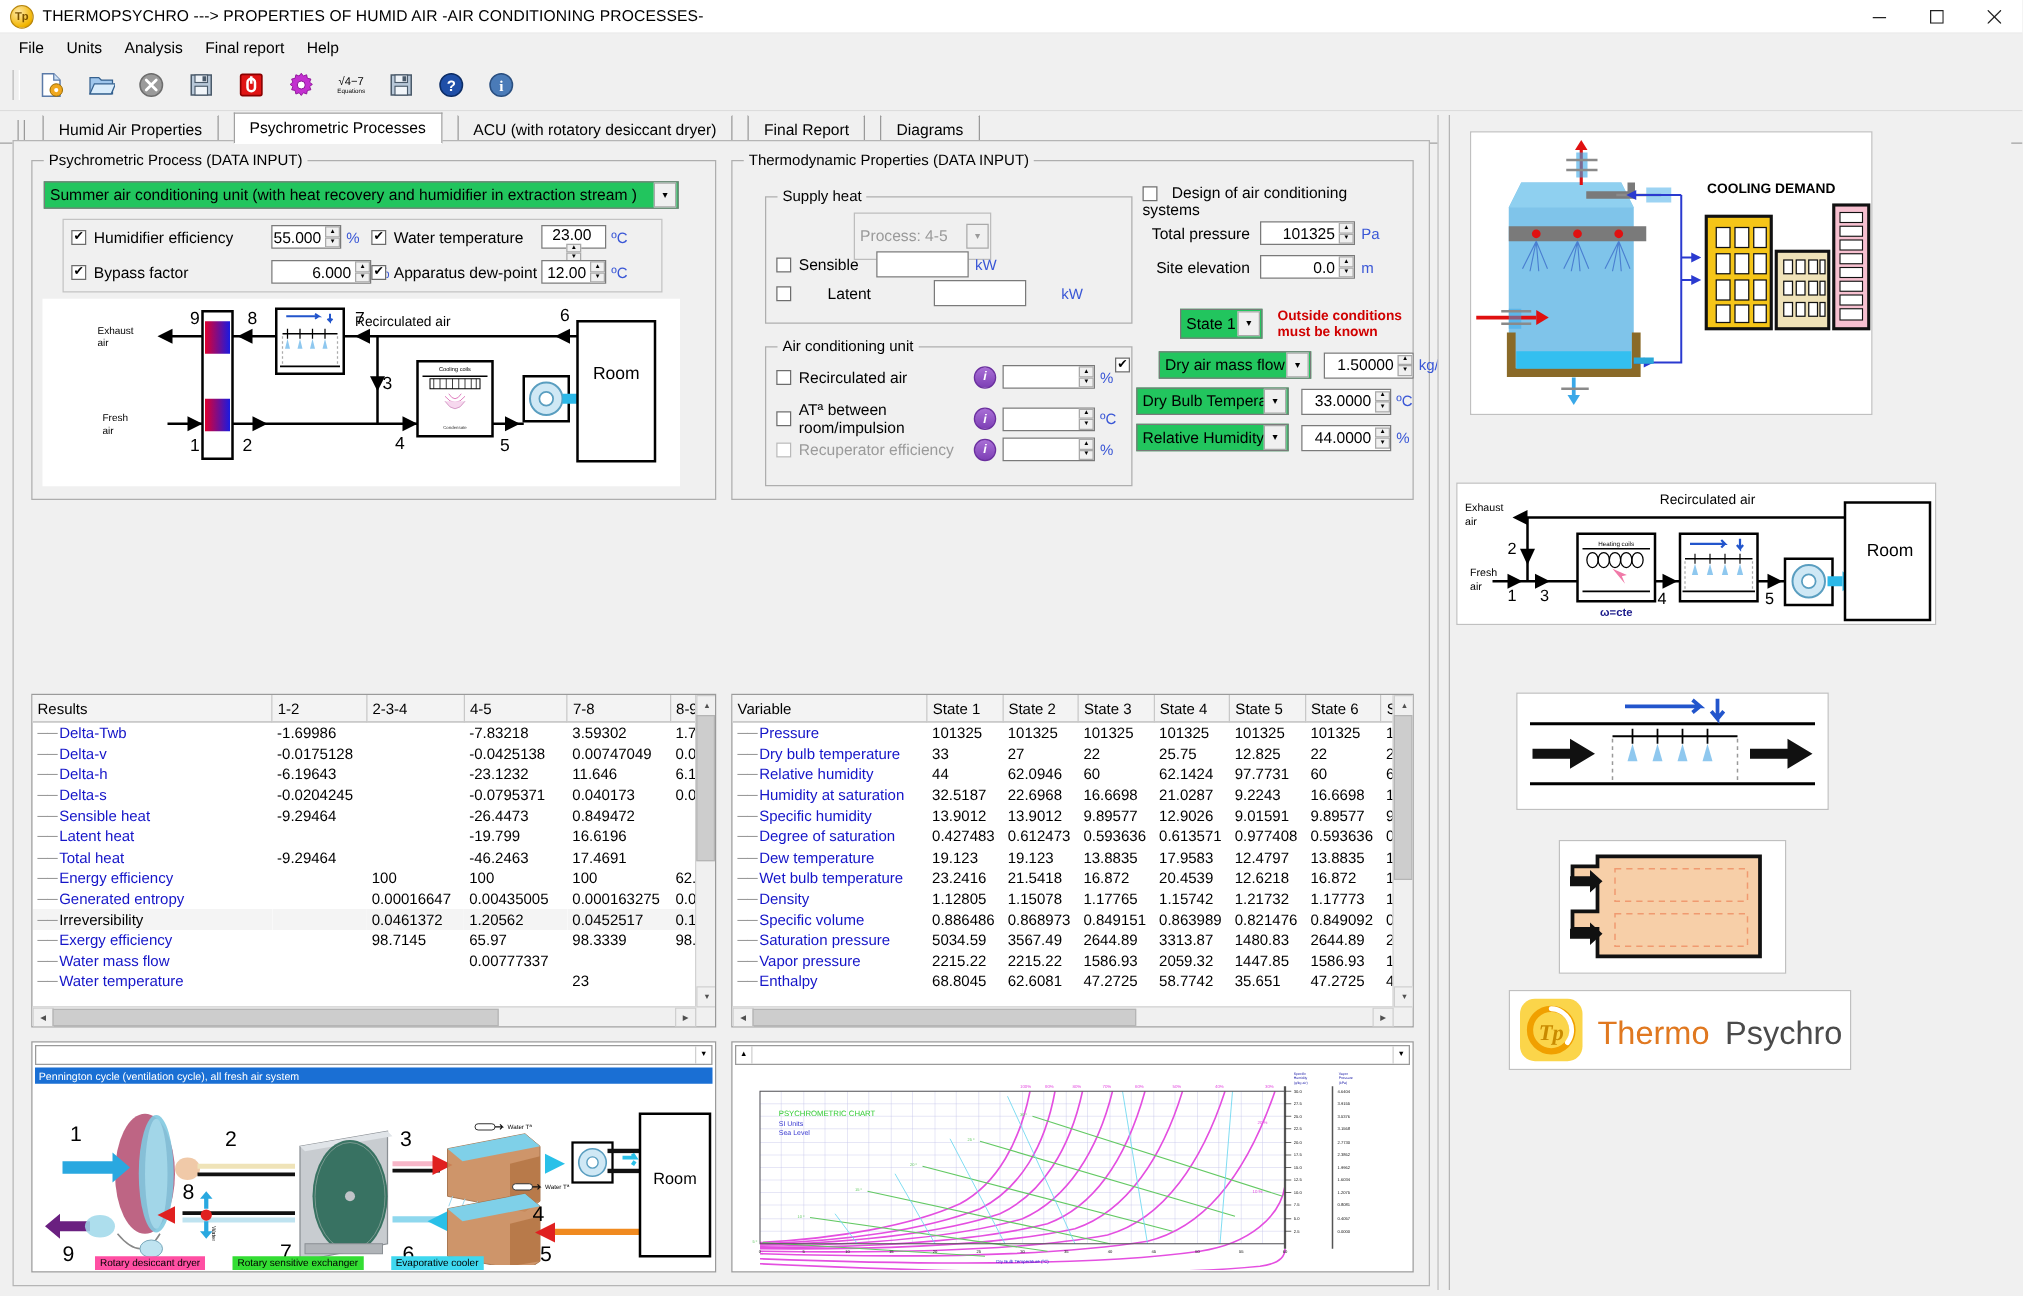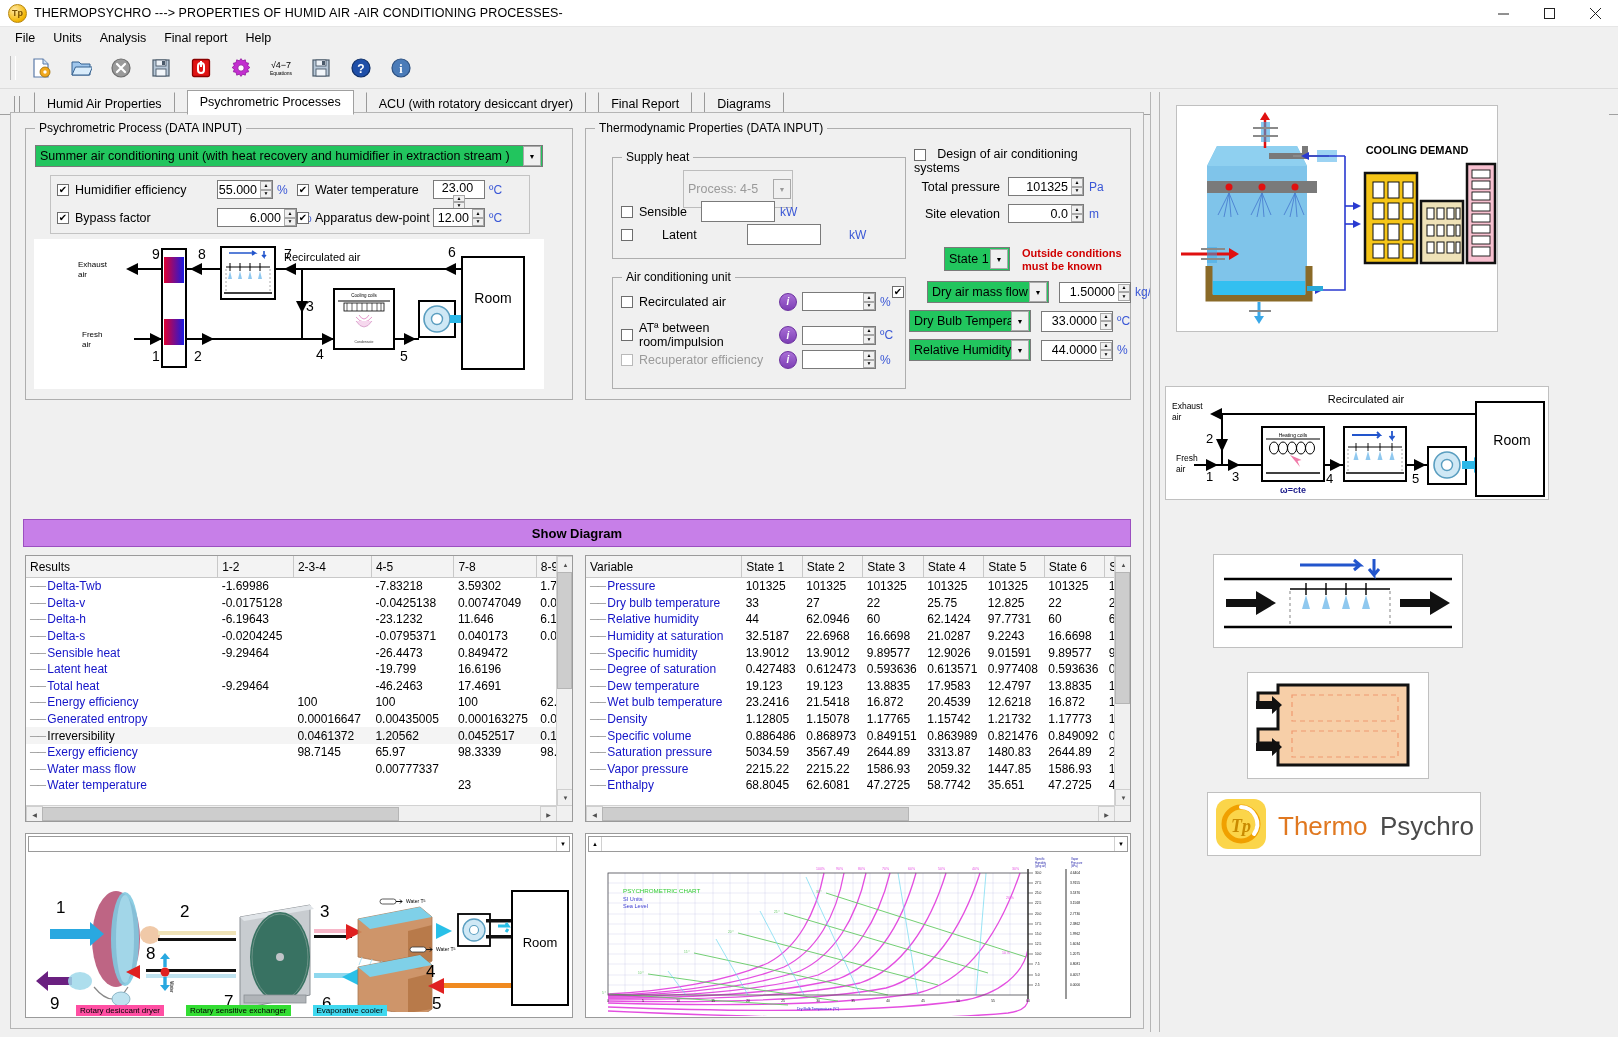--- a/index.html
+++ b/index.html
@@ -513,21 +513,20 @@
         <span class="val">44.0000</span>
         <span class="btns">
             <div>▲</div>
             <div>▼</div>
           </span>
       </span>
       <span class="unit" style="margin-left:4px;">%</span>
     </div>
   </div>
 
-  <div class="showdiag">Show Diagram</div>
 
   <div class="tblwrap" style="left:14px;top:442px;width:546px;height:265px;">
     <div style="position:absolute;left:0;top:0;right:15px;bottom:15px;overflow:hidden;">
       <table class="tbl" style="width:600px;">
         <colgroup>
             <col style="width:172px">
             <col style="width:68px">
             <col style="width:70px">
             <col style="width:74px">
             <col style="width:74px">
@@ -832,20 +831,21 @@
       <div class="sbthumb" style="left:16px;top:1px;width:305px;height:12px;"></div>
       <div class="sbbtn" style="right:0;top:0;width:15px;height:14px;">▶</div>
     </div>
   </div>
 
   <div style="position:absolute;left:14px;top:720px;width:546px;height:183px;background:#fff;border:1px solid #9a9a9a;">
     <div style="position:absolute;left:2px;top:2px;right:2px;height:14px;border:1px solid #9a9a9a;background:#fff;display:flex;">
       <div style="flex:1;"></div>
       <div style="width:12px;border-left:1px solid #d0d0d0;display:flex;align-items:center;justify-content:center;font-size:6px;">▼</div>
     </div>
+    <div class="capbar" style="position:absolute;left:2px;top:20px;right:2px;">Pennington cycle (ventilation cycle), all fresh air system</div>
 
     <svg width="542" height="143" viewBox="0 0 542 143" style="position:absolute;left:2px;top:35px;">
       <rect x="0" y="0" width="542" height="143" fill="#fff"></rect>
 
       <ellipse cx="88" cy="70" rx="24" ry="48" fill="#b34a6e" opacity="0.85"></ellipse>
       <ellipse cx="97" cy="70" rx="14" ry="47" fill="#7fc9e0" opacity="0.9"></ellipse>
       <ellipse cx="97" cy="70" rx="9" ry="44" fill="#aee0ef" opacity="0.7"></ellipse>
       <path d="M66 118 q20 24 34 0" fill="none" stroke="#888" stroke-width="1.2"></path>
       <ellipse cx="93" cy="130" rx="9" ry="7" fill="#bfe3f0" stroke="#7aa8bb" stroke-width="0.8"></ellipse>
 

